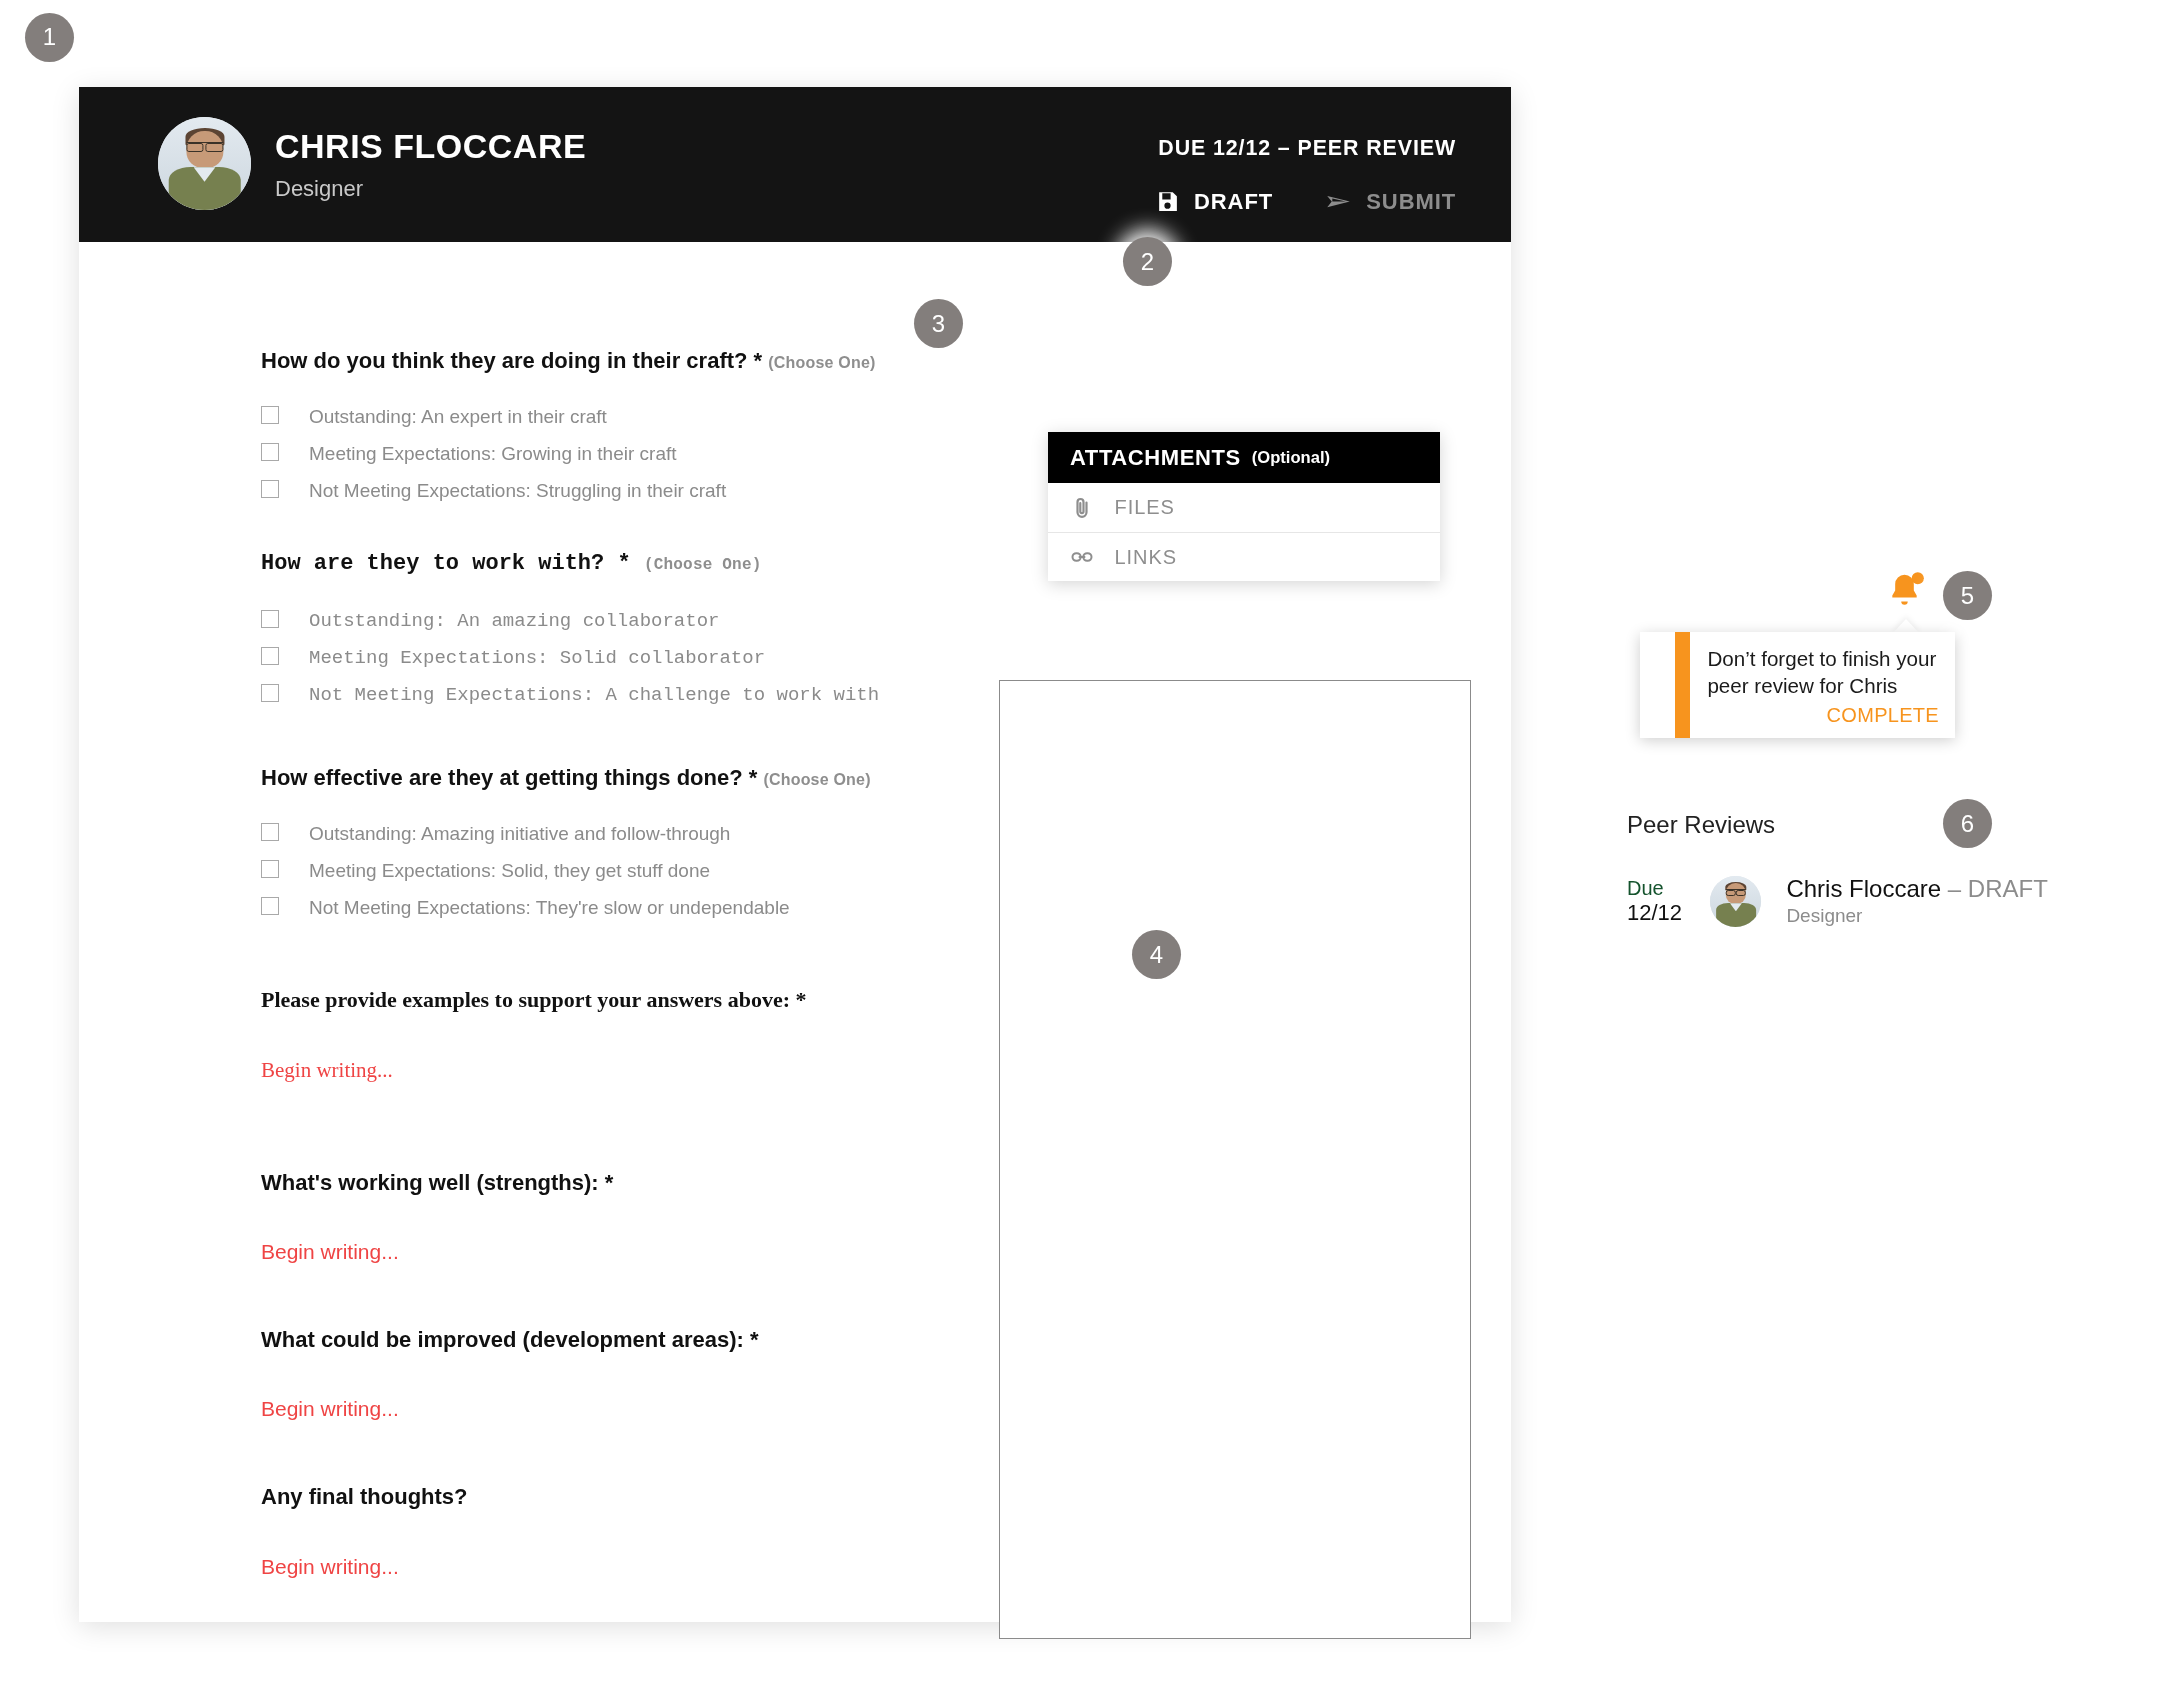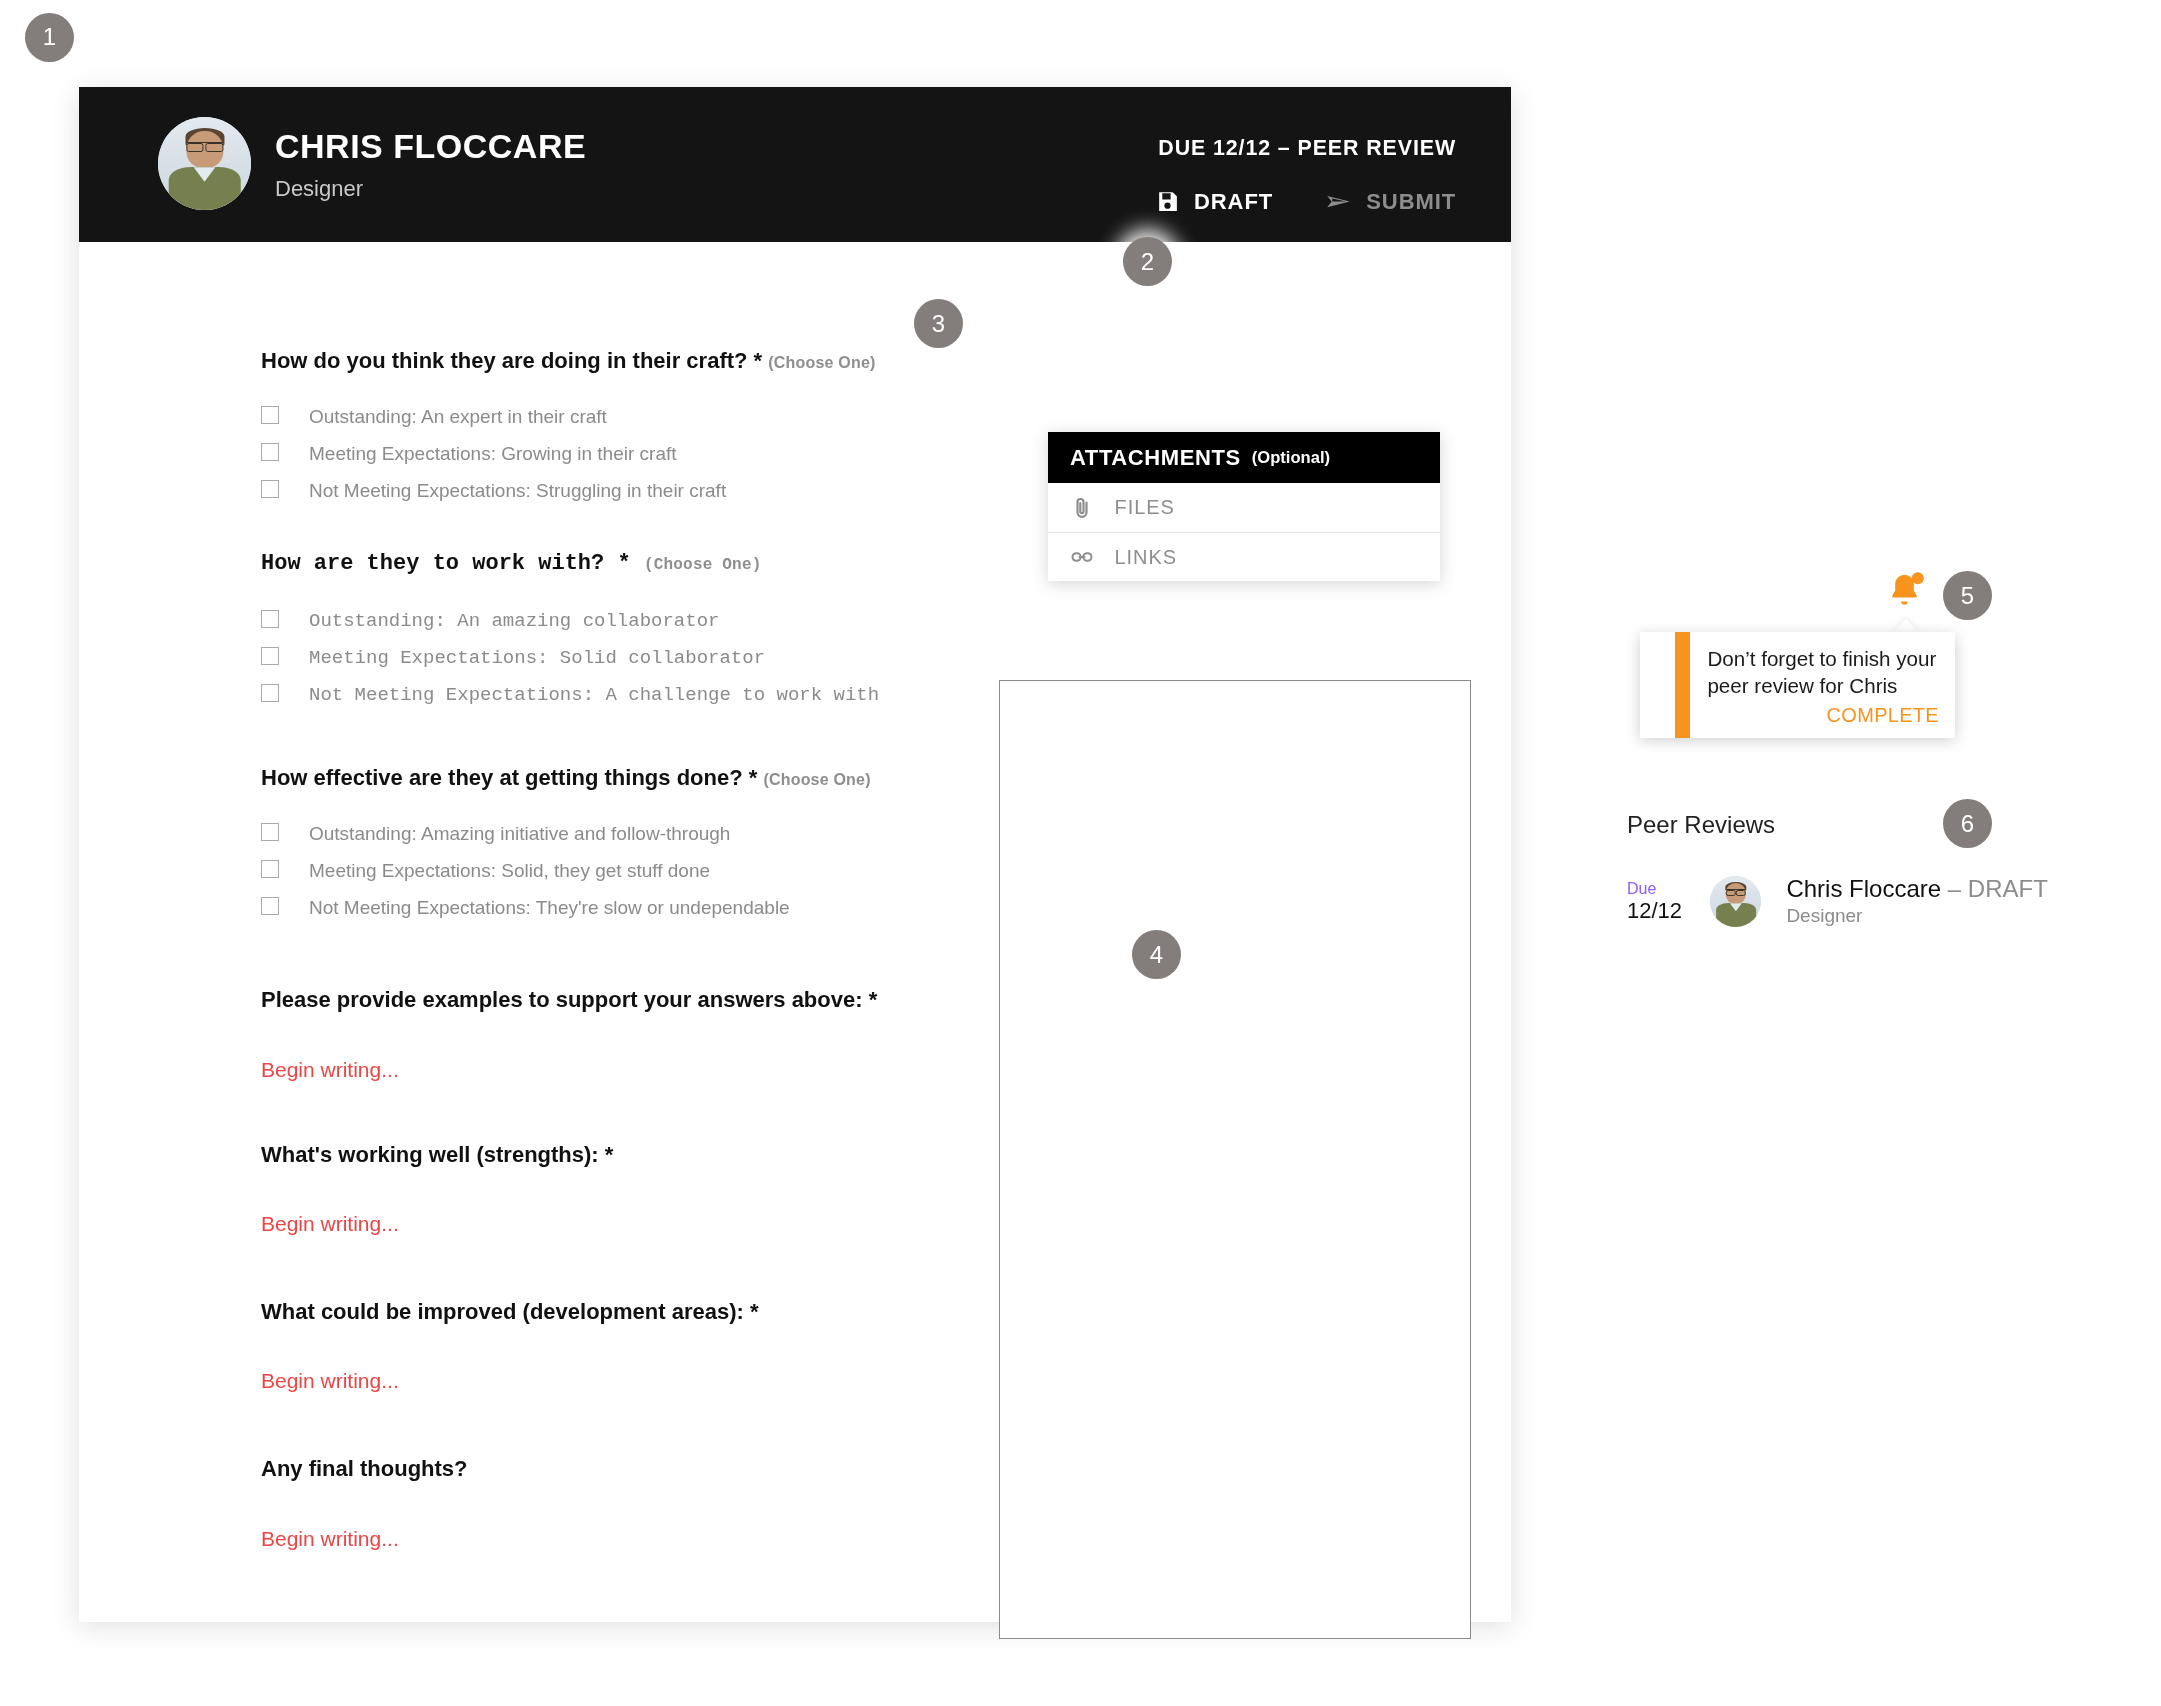--- a/index.html
+++ b/index.html
@@ -157,21 +157,21 @@
     border-right: 14.2px solid transparent;
     border-bottom: 15px solid #ffffff;
     filter: drop-shadow(0 -2.4px 2.4px rgba(0,0,0,0.06));
   }
 
   
   #peer-section { position: absolute; left: 1627px; top: 811px; width: 491px; }
   #peer-title { font-size: 24px; color: #222222; }
   #peer-row { margin-top: 36px; display: flex; align-items: center; }
   #peer-due { width: 62px; flex: 0 0 auto; }
-  #peer-due .d1 { font-size: 16px; color: #8b5cf6; line-height: 1.14; }
+  #peer-due .d1 { font-size: 20px; color: #14532d; line-height: 1.14; }
   #peer-due .d2 { font-size: 22px; color: #111111; line-height: 1.14; }
   #peer-avatar {
     width: 51px; height: 51px; border-radius: 50%; overflow: hidden;
     background: #dde4ea; margin-left: 21.4px; flex: 0 0 auto;
   }
   #peer-info { margin-left: 25px; }
   #peer-name-line { font-size: 24px; color: #111111; white-space: nowrap; }
   #peer-name-line .st { color: #8c8c8c; }
   #peer-role { font-size: 19px; color: #8c8c8c; margin-top: 2.4px; }
 </style>
@@ -263,21 +263,21 @@
             <div class="opt-row">
               <span class="cbox"></span>
               <span class="opt-label">Meeting Expectations: Solid, they get stuff done</span>
             </div>
             <div class="opt-row">
               <span class="cbox"></span>
               <span class="opt-label">Not Meeting Expectations: They're slow or undependable</span>
             </div>
           </div>
         </div>
-        <div class="free-block" style="margin-bottom: 60px;">
+        <div class="free-block" style="margin-bottom: 87px; font-family: Liberation Serif, serif;">
           <div class="q-title">Please provide examples to support your answers above: *</div>
           <div class="free-ph" style="margin-top: 44px;">Begin writing...</div>
         </div>
         <div class="free-block" style="margin-bottom: 63px;">
           <div class="q-title">What's working well (strengths): *</div>
           <div class="free-ph" style="margin-top: 44px;">Begin writing...</div>
         </div>
         <div class="free-block" style="margin-bottom: 63px;">
           <div class="q-title">What could be improved (development areas): *</div>
           <div class="free-ph" style="margin-top: 44px;">Begin writing...</div>

